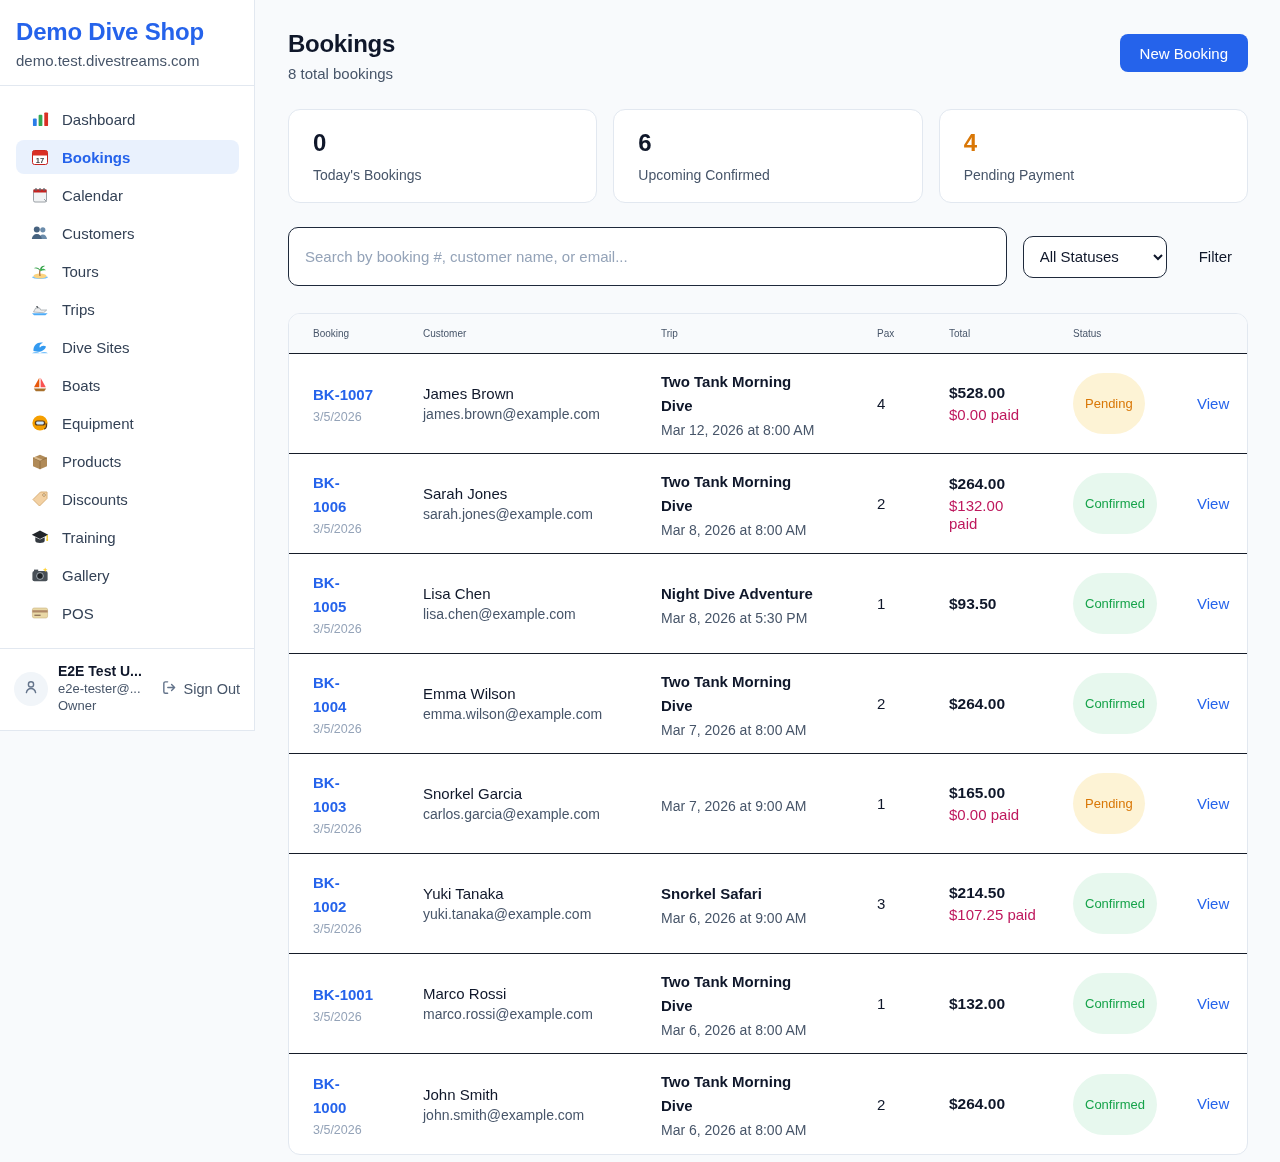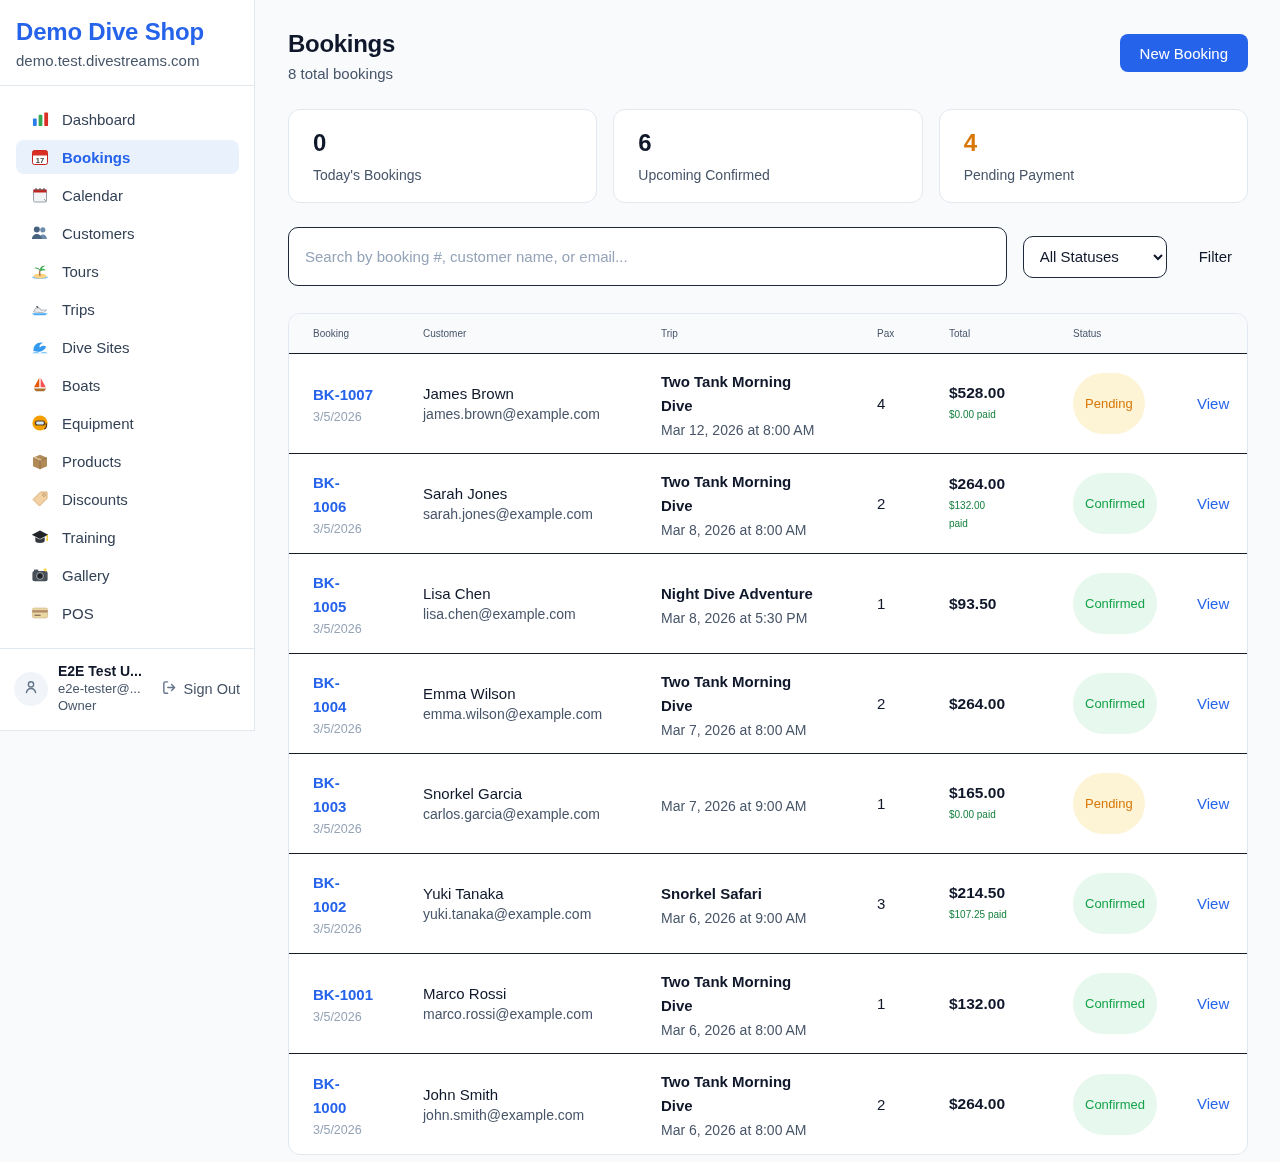--- a/index.html
+++ b/index.html
@@ -65,21 +65,21 @@
   .trow:last-child { border-bottom:none; }
   .bk-id { color:#2563eb; font-weight:600; font-size:15px; white-space:pre-line;
     line-height:24px; text-decoration:none; display:inline-block; cursor:pointer; }
   .bk-date { font-size:12.5px; color:#94a3b8; margin-top:3px; }
   .cust-name { font-size:15px; color:#0f172a; }
   .cust-email { font-size:14px; color:#475569; margin-top:4px; }
   .trip-name { font-size:15px; font-weight:600; white-space:pre-line; line-height:24px; }
   .trip-dt { font-size:14px; color:#475569; margin-top:4px; }
   .pax { font-size:15px; }
   .total { font-size:15.5px; font-weight:700; }
-  .paid { font-size:10px; color:#15803d; margin-top:4px; white-space:pre-line; line-height:18px; }
+  .paid { font-size:15px; color:#be185d; margin-top:4px; white-space:pre-line; line-height:18px; }
   .badge { display:inline-block; font-size:13px; font-weight:500; padding:23px 12px;
     border-radius:999px; }
   .badge.pending { background:#fdf3d5; color:#d97706; }
   .badge.confirmed { background:#e7f8ee; color:#16a34a; }
   .view-link { color:#2563eb; font-size:15px; font-weight:500; text-decoration:none; cursor:pointer; }
   .cell { min-width:0; padding-right:10px; }
 </style>
 </head>
 <body>
 

